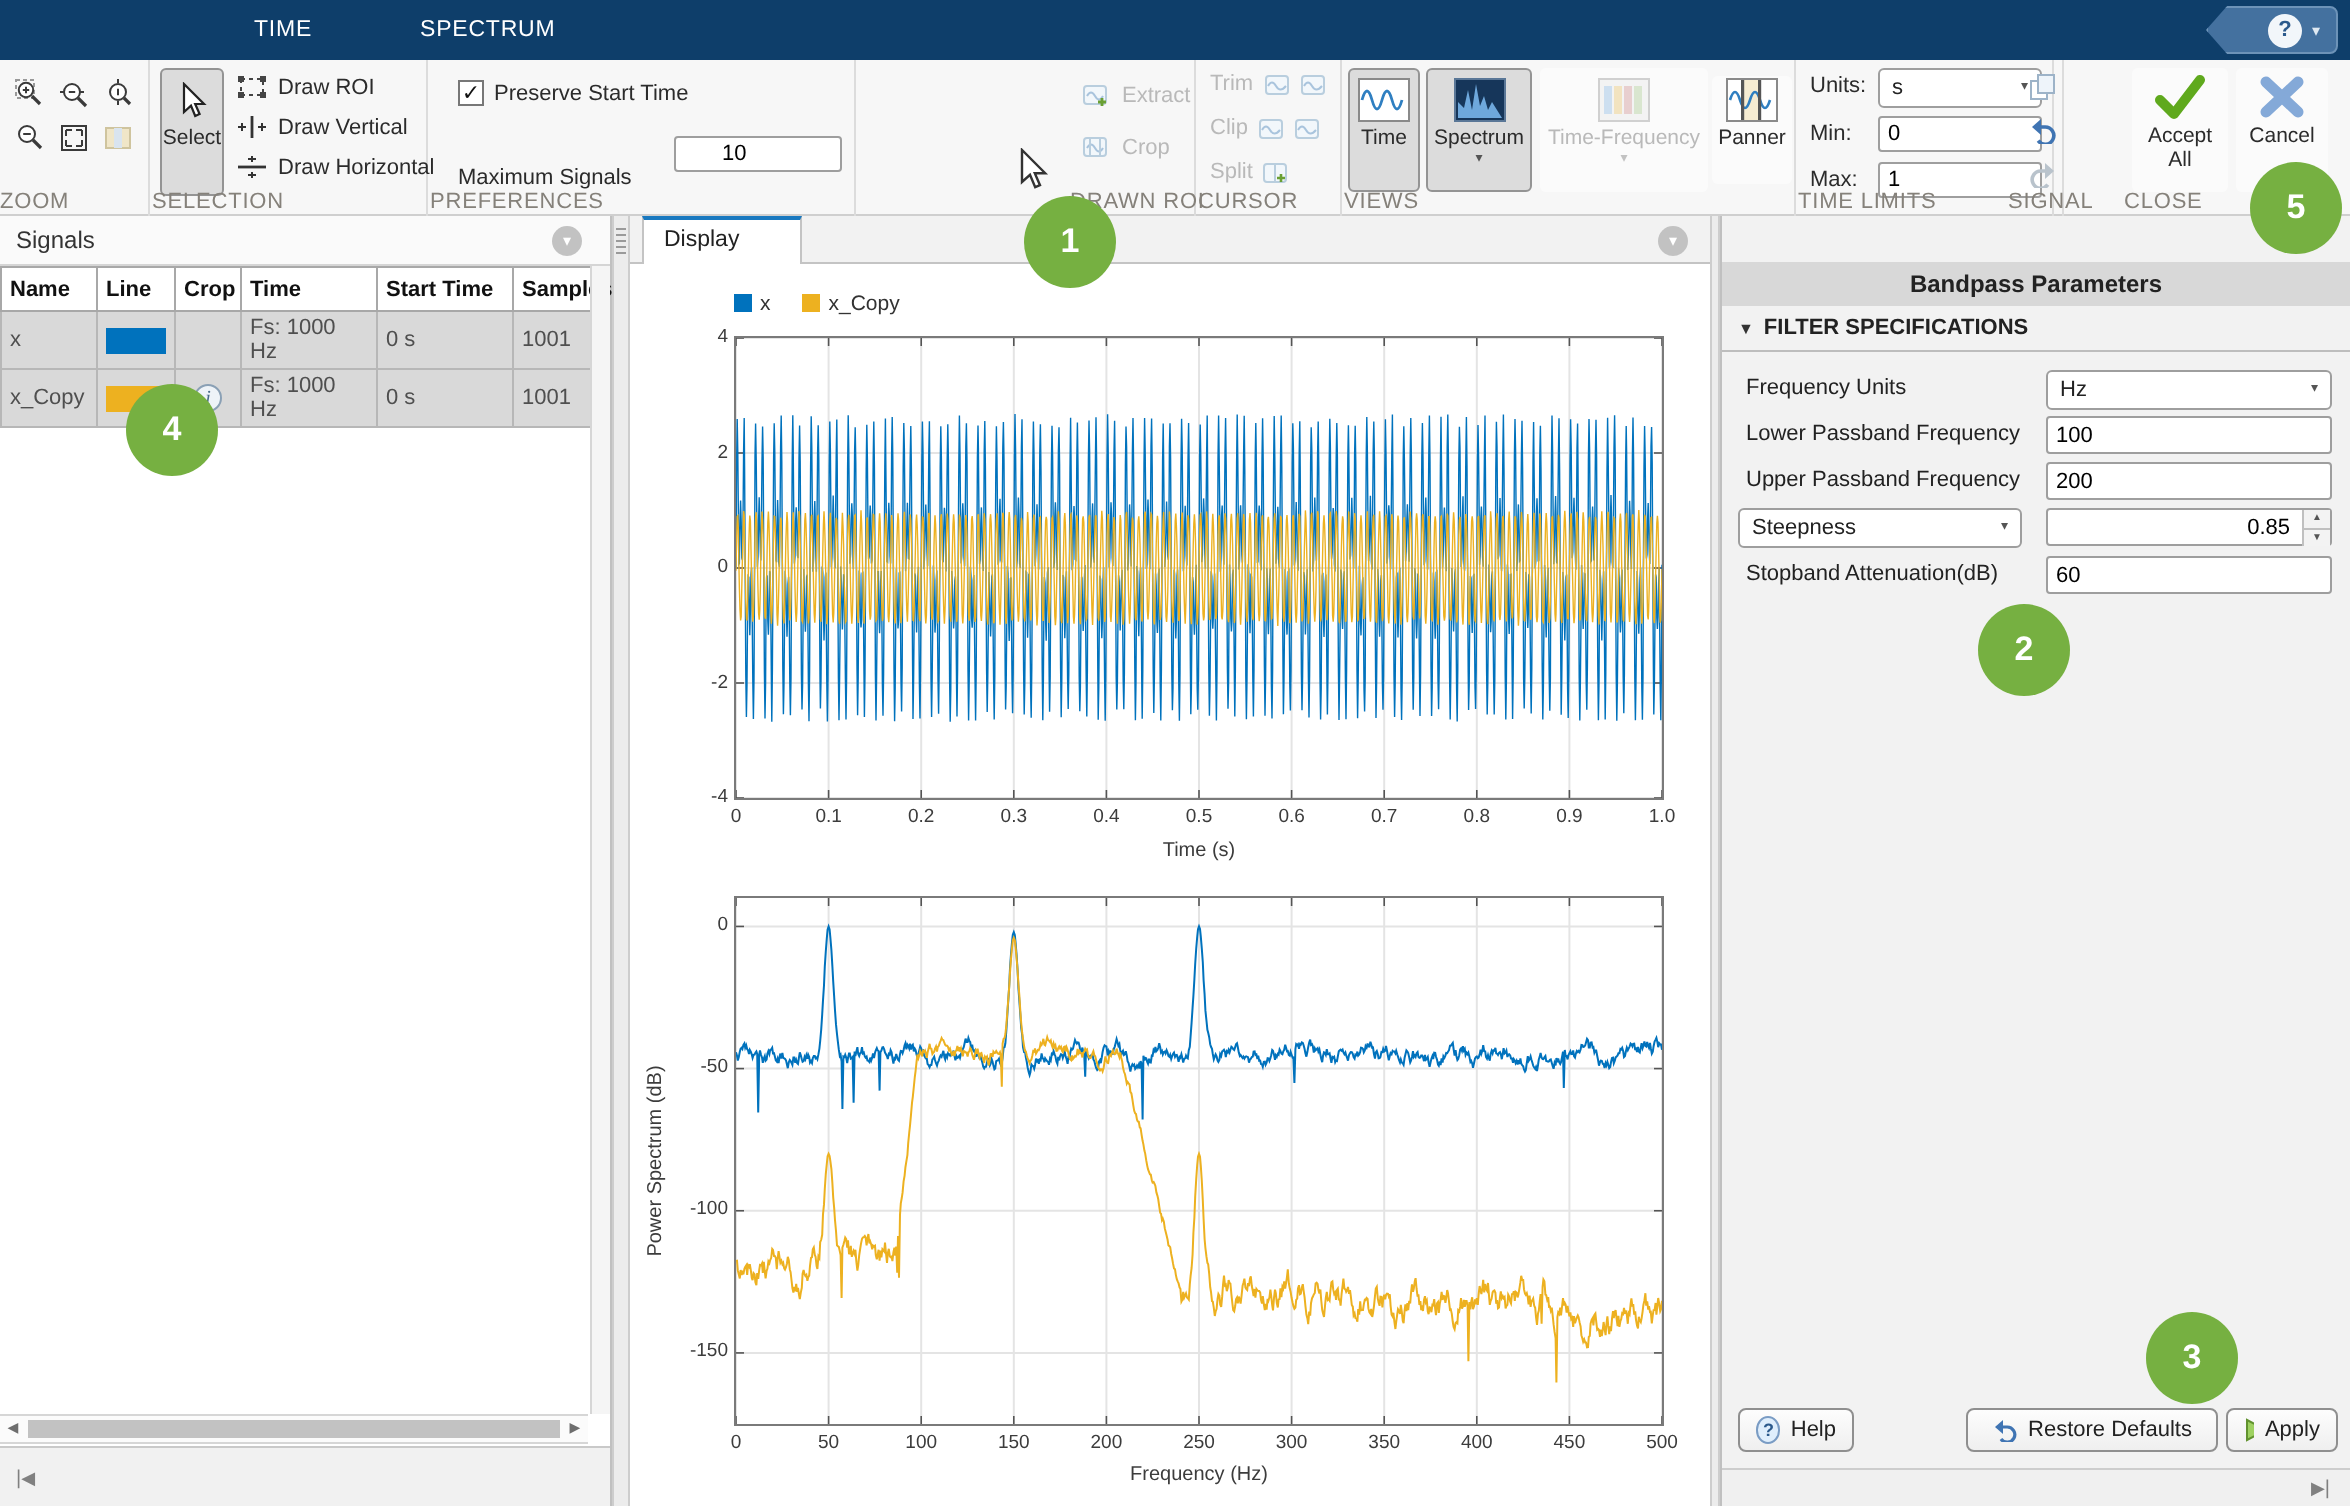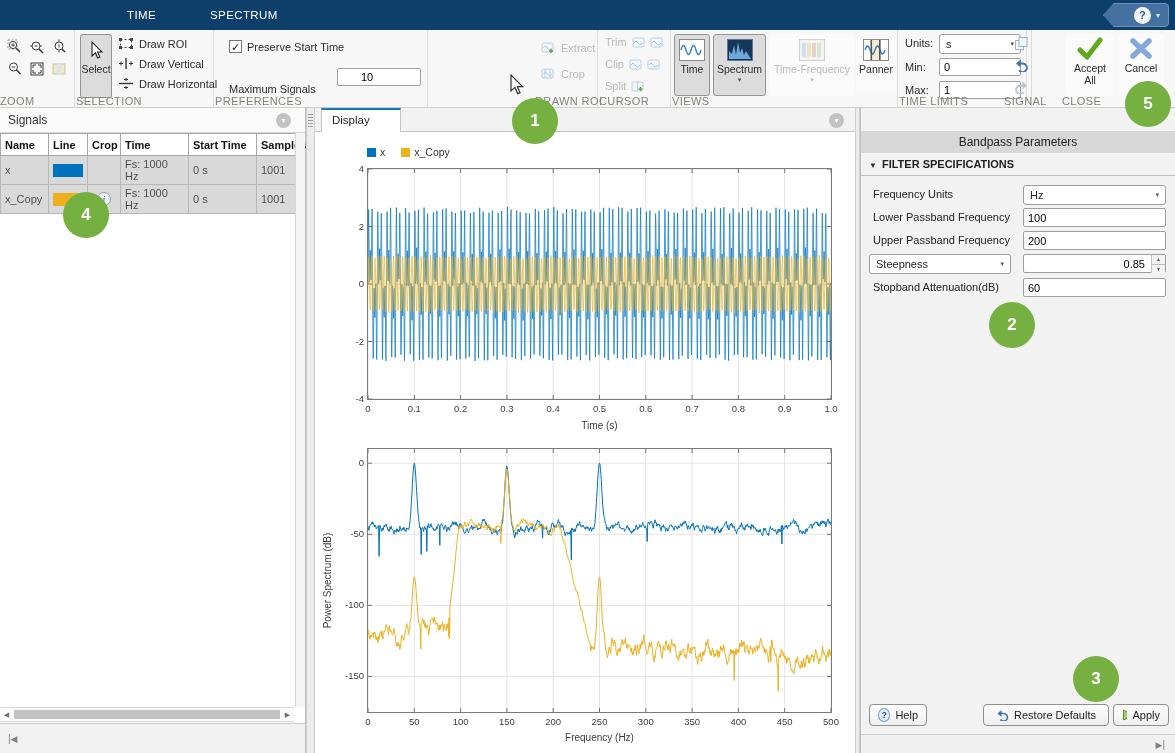--- a/index.html
+++ b/index.html
@@ -59,21 +59,21 @@
   .plot-box{position:absolute;background:#fff;border:1px solid #7a7a7a;overflow:visible}
   .tickx{position:absolute;width:36px;text-align:center;font-size:9.5px;color:#3c3c3c}
   .ticky{position:absolute;width:32px;text-align:right;font-size:9.5px;color:#3c3c3c}
   .xlab{position:absolute;width:465px;text-align:center;font-size:10px;color:#3c3c3c}
   .ylab-wrap{position:absolute;left:6px;top:316px;height:265px;width:14px;display:flex;align-items:center;justify-content:center}
   .ylab-wrap span{transform:rotate(-90deg);white-space:nowrap;font-size:10px;color:#3c3c3c}
 
   
   .fn-panel{position:absolute;left:860px;top:108px;width:315px;bottom:0;background:#f2f2f2;border-left:1px solid #c0c0c0}
   .fn-title{position:absolute;left:0;right:0;top:0;height:23px;background:#f7f7f7;border-bottom:1px solid #d0d0d0;font-size:11.5px;color:#333;line-height:23px;padding-left:8px}
-  .fn-head{position:absolute;left:0;right:0;top:23px;height:22px;background:#d8d8d8;font-weight:normal;font-size:12px;color:#222;text-align:center;line-height:22px}
+  .fn-head{position:absolute;left:0;right:0;top:23px;height:22px;background:#d8d8d8;font-weight:bold;font-size:12px;color:#222;text-align:center;line-height:22px}
   .fn-sect{position:absolute;left:0;right:0;top:45px;height:23px;border-bottom:1px solid #bdbdbd;font-weight:bold;font-size:11px;color:#222;line-height:23px;padding-left:8px}
   .fn-sect .tri{font-size:8px;margin-right:5px;color:#333}
   .fn-row-label{position:absolute;left:12px;font-size:11px;color:#222;line-height:19px;white-space:nowrap}
   .fn-input{position:absolute;left:162px;width:143px;height:19px;border:1px solid #9e9e9e;border-radius:2px;background:#fff;font-size:11px;padding:0 4px}
   .fn-combo{position:absolute;height:20px;border:1px solid #9e9e9e;border-radius:3px;background:#fff;font-size:11px;display:flex;align-items:center;justify-content:space-between;padding:0 6px}
   .spin{position:absolute;right:1px;top:1px;bottom:1px;width:14px;border-left:1px solid #c0c0c0;display:flex;flex-direction:column}
   .spin div{flex:1;font-size:5px;color:#555;text-align:center;line-height:8px;background:#f3f3f3}
   .spin div:first-child{border-bottom:1px solid #c0c0c0}
   .fn-btn{position:absolute;height:22px;border:1px solid #8f8f8f;border-radius:4px;background:linear-gradient(#fdfdfd,#efefef);font-size:11px;color:#222;display:flex;align-items:center;justify-content:center;gap:5px;padding:0 8px}
   .fn-strip{position:absolute;left:0;right:0;bottom:0;height:19px;background:#f0f0f0;border-top:1px solid #cdcdcd;color:#808080;font-size:10px;line-height:19px}

